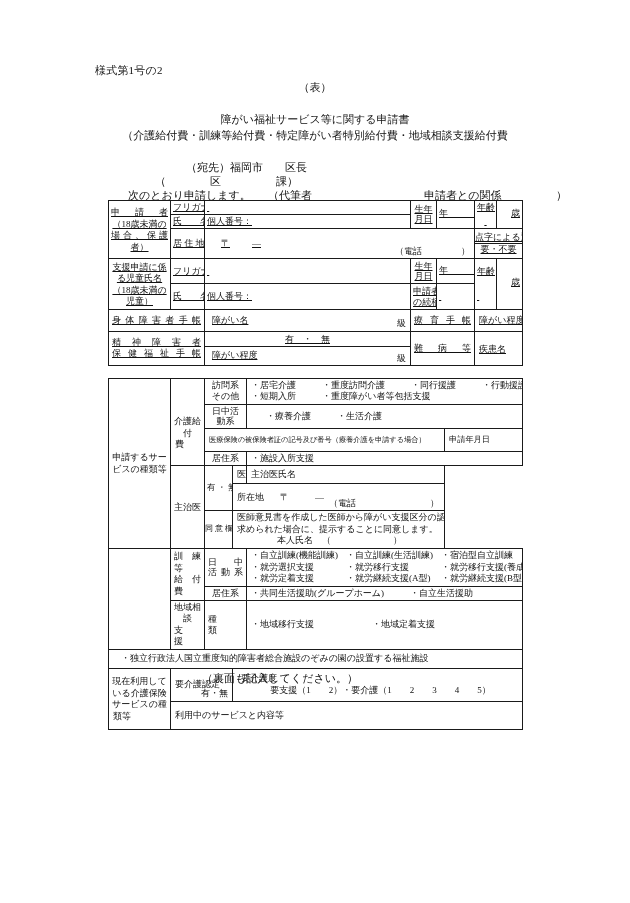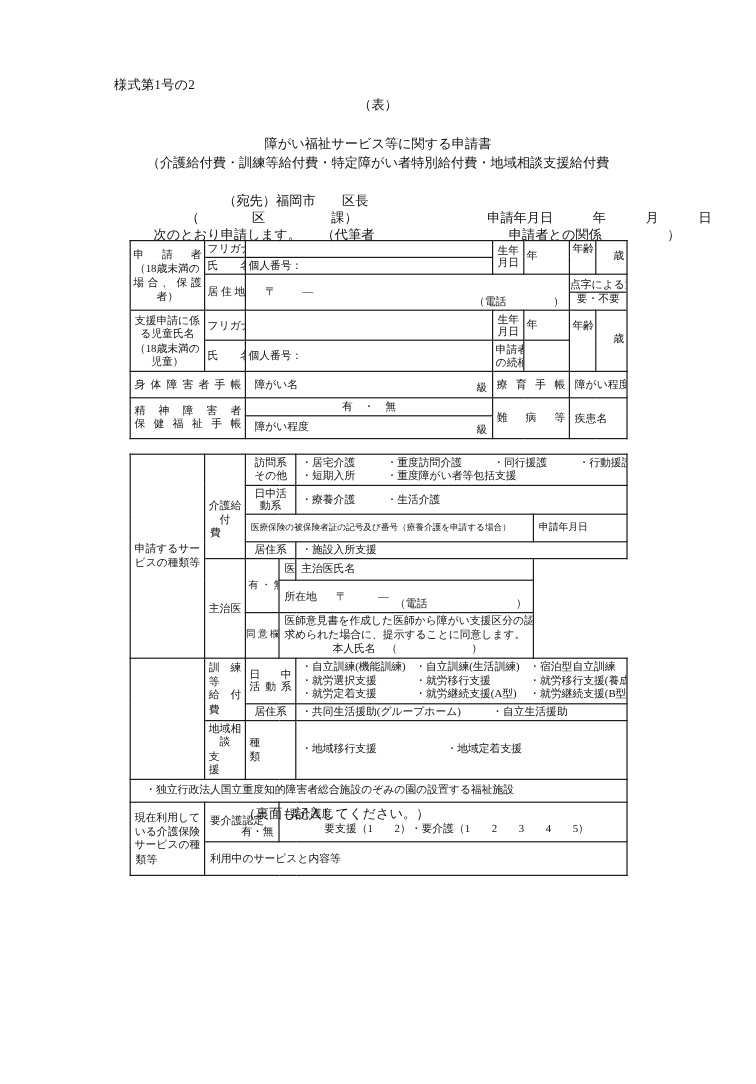--- a/index.html
+++ b/index.html
@@ -64,21 +64,21 @@
     font-size: 9px;
     line-height: 1.22;
   }
   table.frm td {
     border: 1px solid #1a1a1a;
     padding: 1px 2px;
     vertical-align: middle;
     overflow: hidden;
     white-space: nowrap;
   }
-  .t-applicant { left: 108px; top: 200px; width: 414px; }
+  .t-applicant { left: 108px; top: 200px; width: 414px; text-decoration: underline; }
   .t-services  { left: 108px; top: 378px; width: 414px; }
 
   
   .c  { text-align: center; }
   .l  { text-align: left; }
   .r  { text-align: right; }
   .vt { vertical-align: top; }
   .vb { vertical-align: bottom; }
   .nb-t { border-top: none !important; }
   .nb-b { border-bottom: none !important; }
@@ -135,21 +135,20 @@
 
 <div class="page">
 
   <div class="form-no">様式第1号の2</div>
   <div class="hdr-center hdr-omote">（表）</div>
   <div class="hdr-center hdr-title">障がい福祉サービス等に関する申請書</div>
   <div class="hdr-center hdr-sub2">（介護給付費・訓練等給付費・特定障がい者特別給付費・地域相談支援給付費</div>
 
   <div class="hdr-line hdr-atesaki">（宛先）福岡市　　区長</div>
   <div class="hdr-line hdr-kucourse">（　　　　区　　　　　課）</div>
-  <div class="hdr-line hdr-reqdate">申請年月日　　　年　　　月　　　日</div>
   <div class="hdr-line hdr-tugi">次のとおり申請します。</div>
   <div class="hdr-line hdr-daihitsu">（代筆者</div>
   <div class="hdr-line hdr-kankei">申請者との関係</div>
   <div class="hdr-line hdr-paren">）</div>
 
   <table class="frm t-applicant">
     <colgroup>
       <col style="width:62px">
       <col style="width:34px">
       <col style="width:206px">
@@ -302,21 +301,21 @@
             <span>・短期入所</span><span class="sp-wide"></span><span>・重度障がい者等包括支援</span>
           </div>
         </td>
       </tr>
 
       <tr>
         <td colspan="2" class="c" style="line-height:1.2">
           <span>日中活</span><br>
           <span>動系</span>
         </td>
-        <td colspan="2" class="l" style="padding-left:4px">
+        <td colspan="2" class="l" style="padding-left:19px">
           <span>・療養介護</span><span class="sp-wide"></span><span>・生活介護</span>
         </td>
       </tr>
 
       <tr>
         <td colspan="3" class="l tiny" style="padding-left:4px;height:20px">医療保険の被保険者証の記号及び番号（療養介護を申請する場合）</td>
         <td class="l sm" style="padding-left:4px">申請年月日</td>
       </tr>
 
       <tr>

